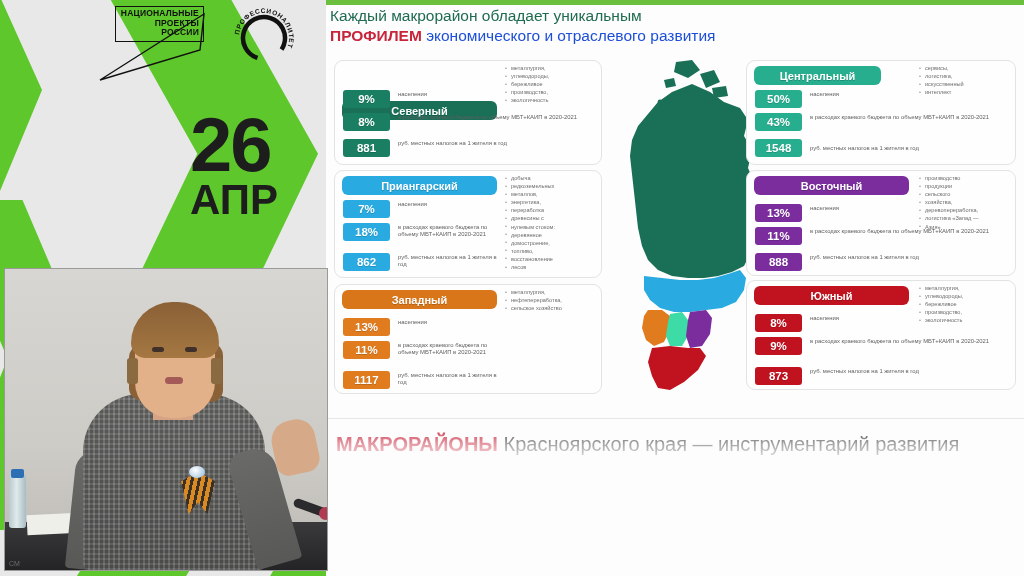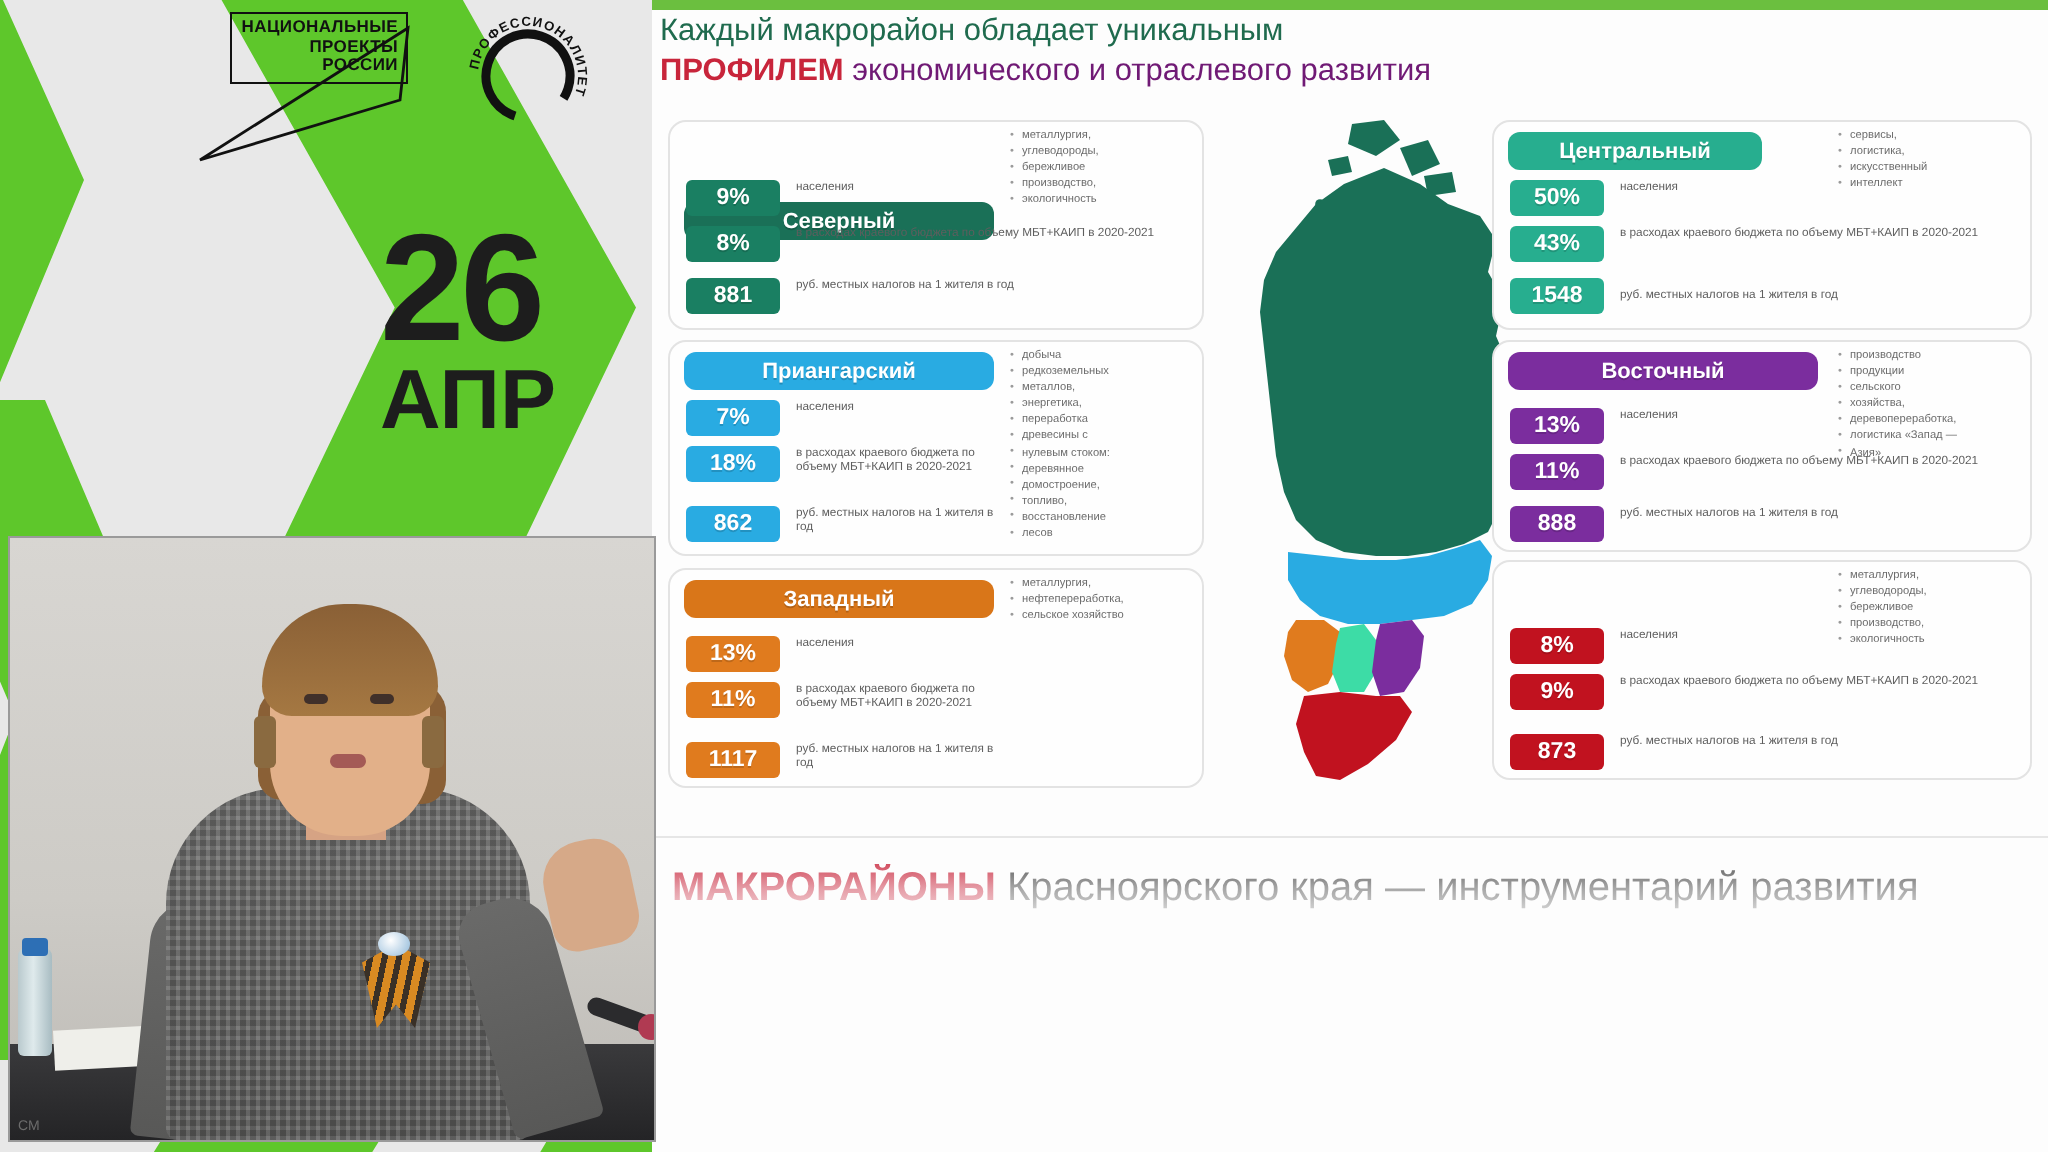--- a/index.html
+++ b/index.html
@@ -136,21 +136,21 @@
   #slide-accent {
     position:absolute; left:0; top:0; width:100%; height:5px;
     background:#6bbf3f;
   }
   #slide-titlebar {
     position:absolute; left:4px; top:6px; width:690px;
   }
   .title-line { font-size:15.5px; line-height:20px; font-weight:400; }
   #title-line1 { color:#1f6b4e; }
   #title-strong { color:#c8253b; font-weight:700; }
-  #title-rest { color:#701a75; }
+  #title-rest { color:#1d4ed8; }
 
   
   .card {
     position:absolute; background:#fefefe;
     border:1px solid #e3e3e3; border-radius:9px;
   }
   .card-head {
     position:absolute; left:7px; top:5px; height:19px;
     border-radius:6px; display:flex; align-items:center; justify-content:center;
     padding:0 8px;
@@ -431,20 +431,23 @@
       <div class="stat-badge" style="background:#7b2d9e;">11%</div>
       <div class="stat-text">в расходах краевого бюджета по объему МБТ+КАИП в 2020-2021</div>
     </div>
     <div class="stat" style="left:8px; top:82px; width:250px;">
       <div class="stat-badge" style="background:#7b2d9e;">888</div>
       <div class="stat-text">руб. местных налогов на 1 жителя в год</div>
     </div>
   </div>
 
   <div class="card" style="left:420px; top:280px; width:270px; height:110px;">
+    <div class="card-head" style="width:155px; background:#c1121f;">
+      <span>Южный</span>
+    </div>
     <ul class="bullets" style="left:172px; width:94px;">
       <li>металлургия,</li>
       <li>углеводороды,</li>
       <li>бережливое</li>
       <li>производство,</li>
       <li>экологичность</li>
     </ul>
     <div class="stat" style="left:8px; top:33px; width:160px;">
       <div class="stat-badge" style="background:#c1121f;">8%</div>
       <div class="stat-text">населения</div>

